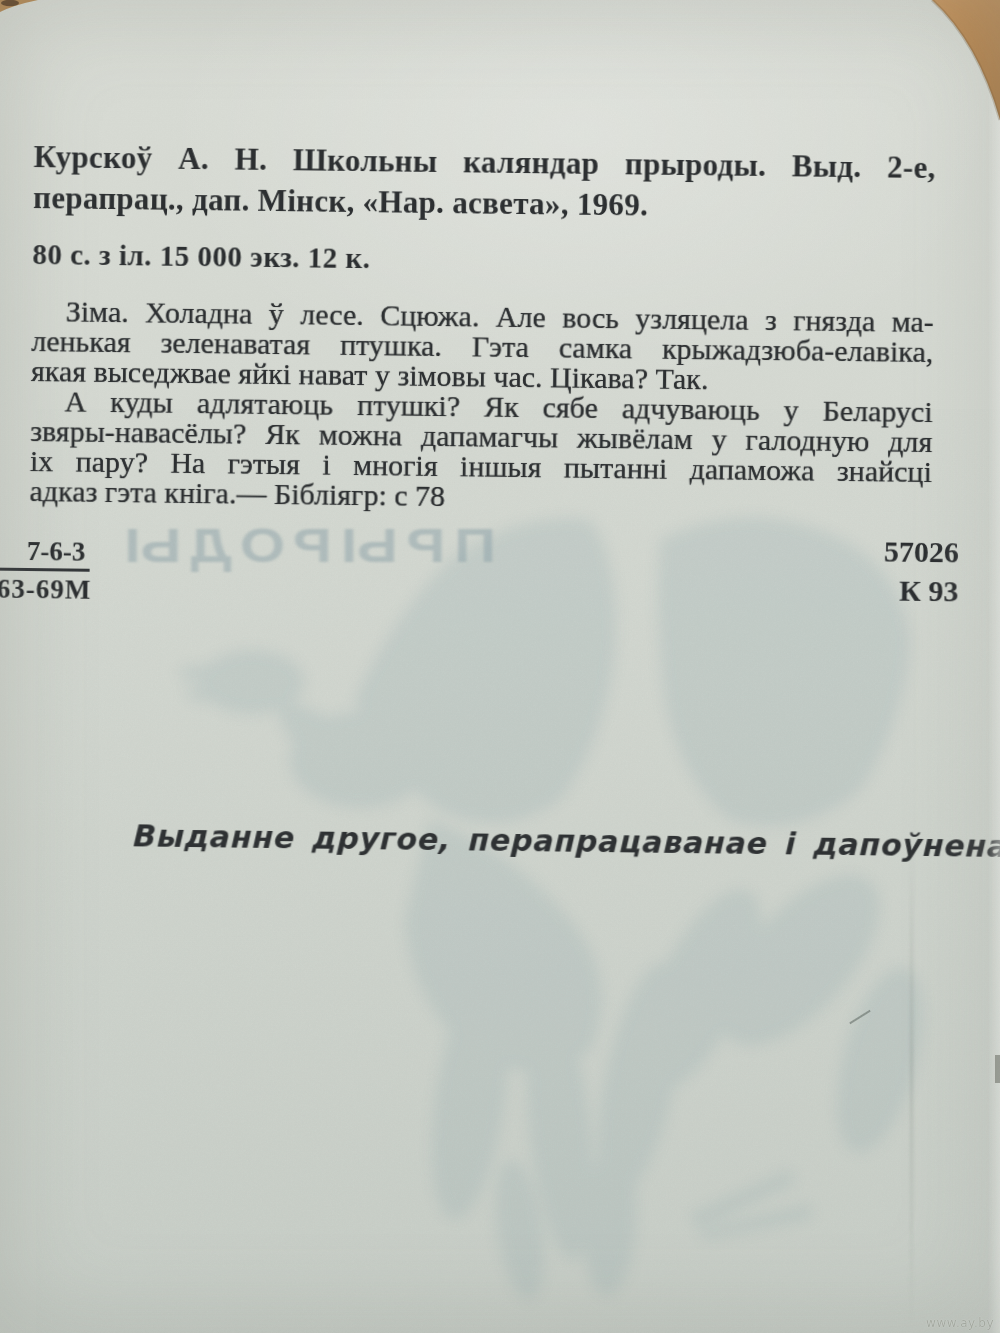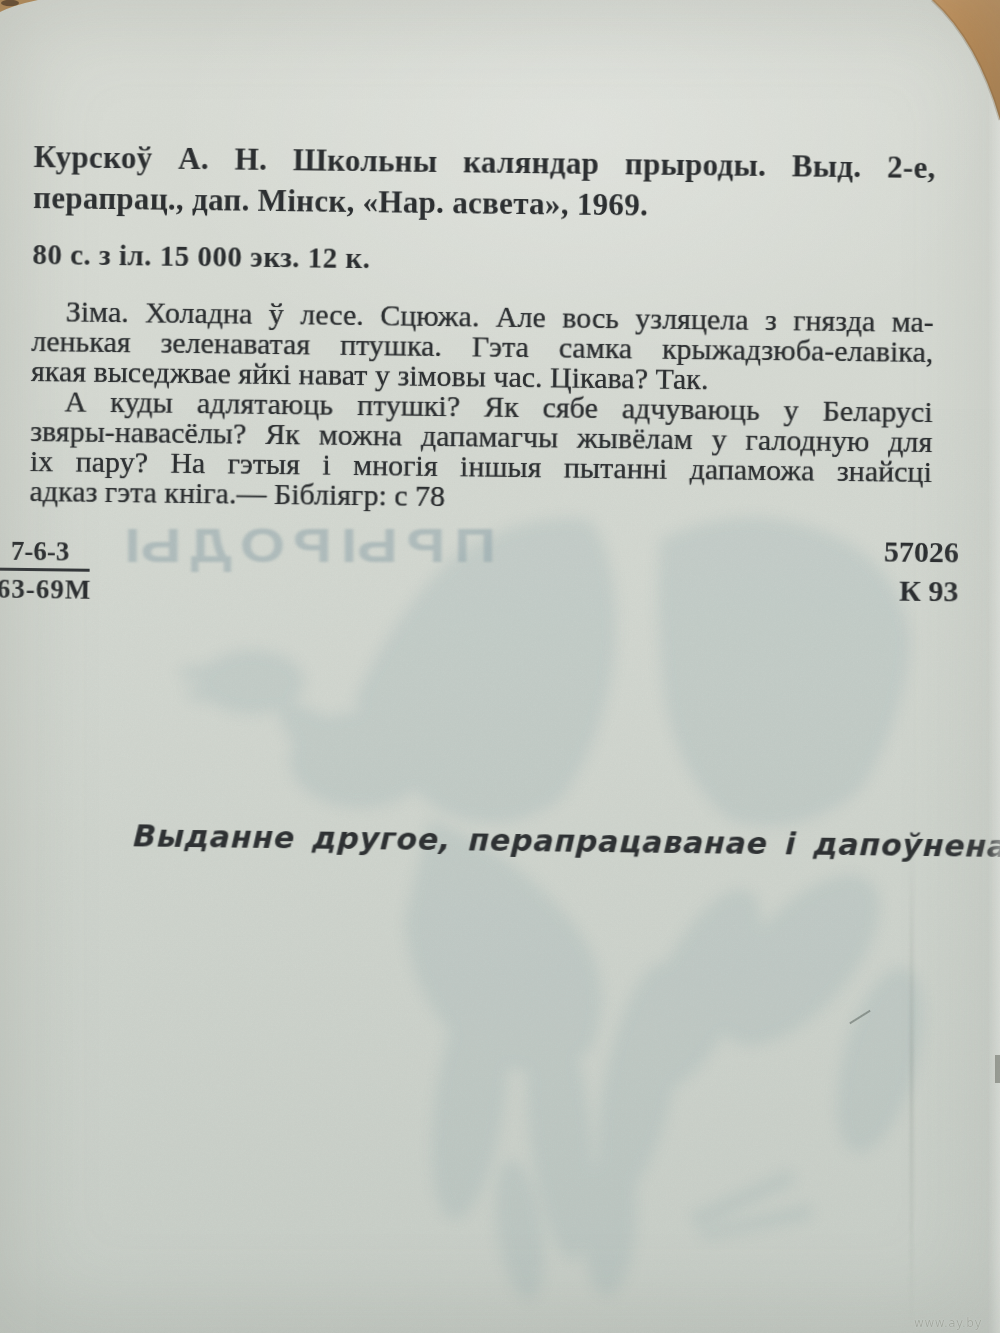--- a/index.html
+++ b/index.html
@@ -61,21 +61,21 @@
     position: absolute; left: 34px; top: 296px; width: 902px;
     font-size: 30px; line-height: 30px;
     text-shadow: 0 0 0.7px rgba(44,47,49,0.9);
   }
   .annotation .para > div:first-child { text-indent: 34px; }
 
   .index-code {
     position: absolute; left: 0; top: 537px;
     font-size: 27px; font-weight: 700; line-height: 28px;
   }
-  .index-code .num { margin-left: 16px; }
+  .index-code .num { margin-left: 32px; }
   .index-code .rule { width: 95px; height: 3px; background: #34373a; margin-top: 3px; }
   .index-code .den { margin-left: -12px; margin-top: 4px; letter-spacing: 1px; }
 
   .right-codes {
     position: absolute; left: 866px; top: 521px; width: 98px;
     font-size: 30px; font-weight: 700; line-height: 39px;
     text-align: right;
   }
 
   .edition-note {
@@ -109,21 +109,21 @@
     position: absolute; right: 0px; top: 1055px; width: 5px; height: 28px; z-index: 3;
     background: rgba(110,113,105,0.65); filter: blur(0.6px);
   }
   .vignette {
     position: absolute; inset: 0; z-index: 5; pointer-events: none;
     box-shadow: inset 0 0 95px 8px rgba(98,104,97,0.20), inset -30px 0 70px -30px rgba(255,255,255,0.18);
   }
   .grain { position: absolute; inset: 0; z-index: 6; pointer-events: none; }
 
   .site-watermark {
-    position: absolute; right: 18px; bottom: 3px; z-index: 7;
+    position: absolute; right: 6px; bottom: 3px; z-index: 7;
     font-family: "DejaVu Sans", sans-serif;
     font-size: 12px; color: #a3a89f; letter-spacing: 0.5px;
     text-shadow: 0 0 1px rgba(255,255,255,0.6);
   }
 </style>
 </head>
 <body>
 
 <div class="photo">
 

